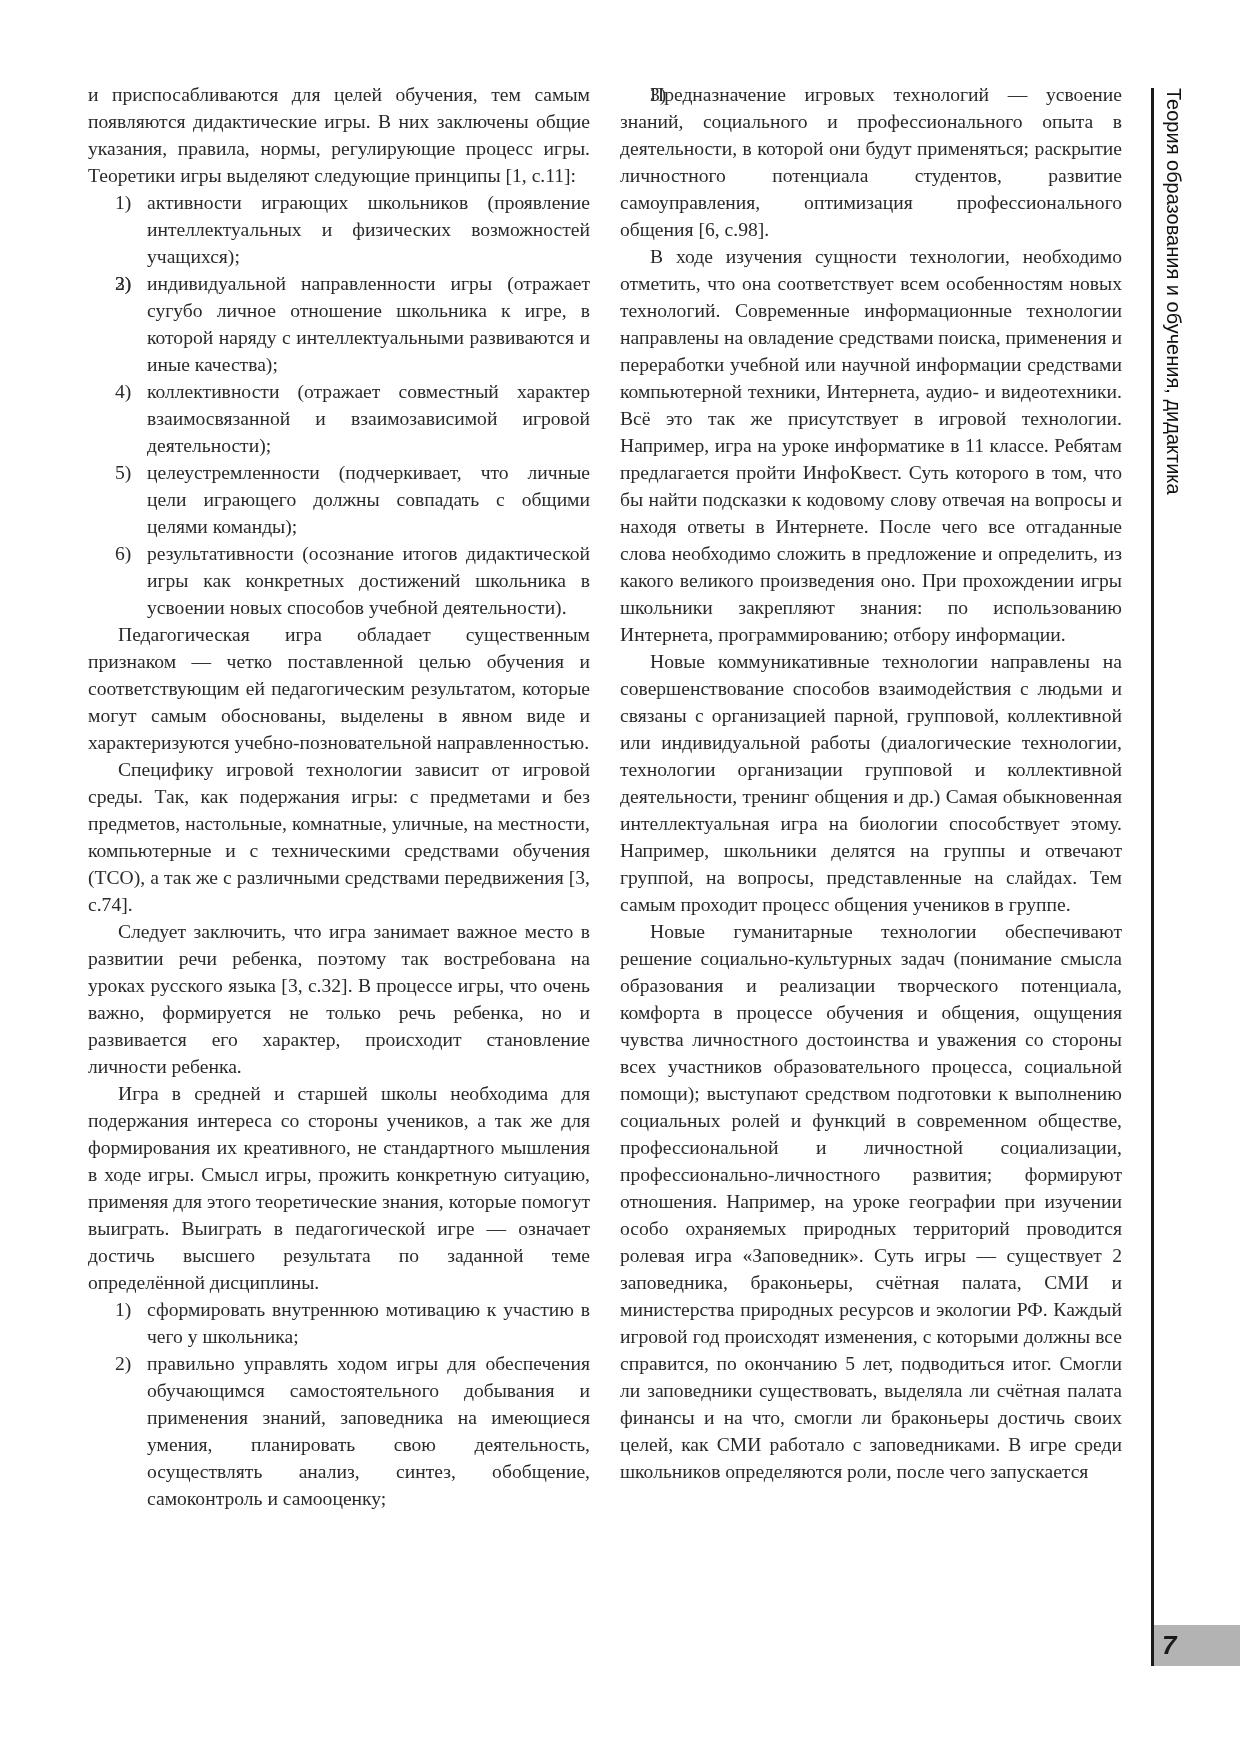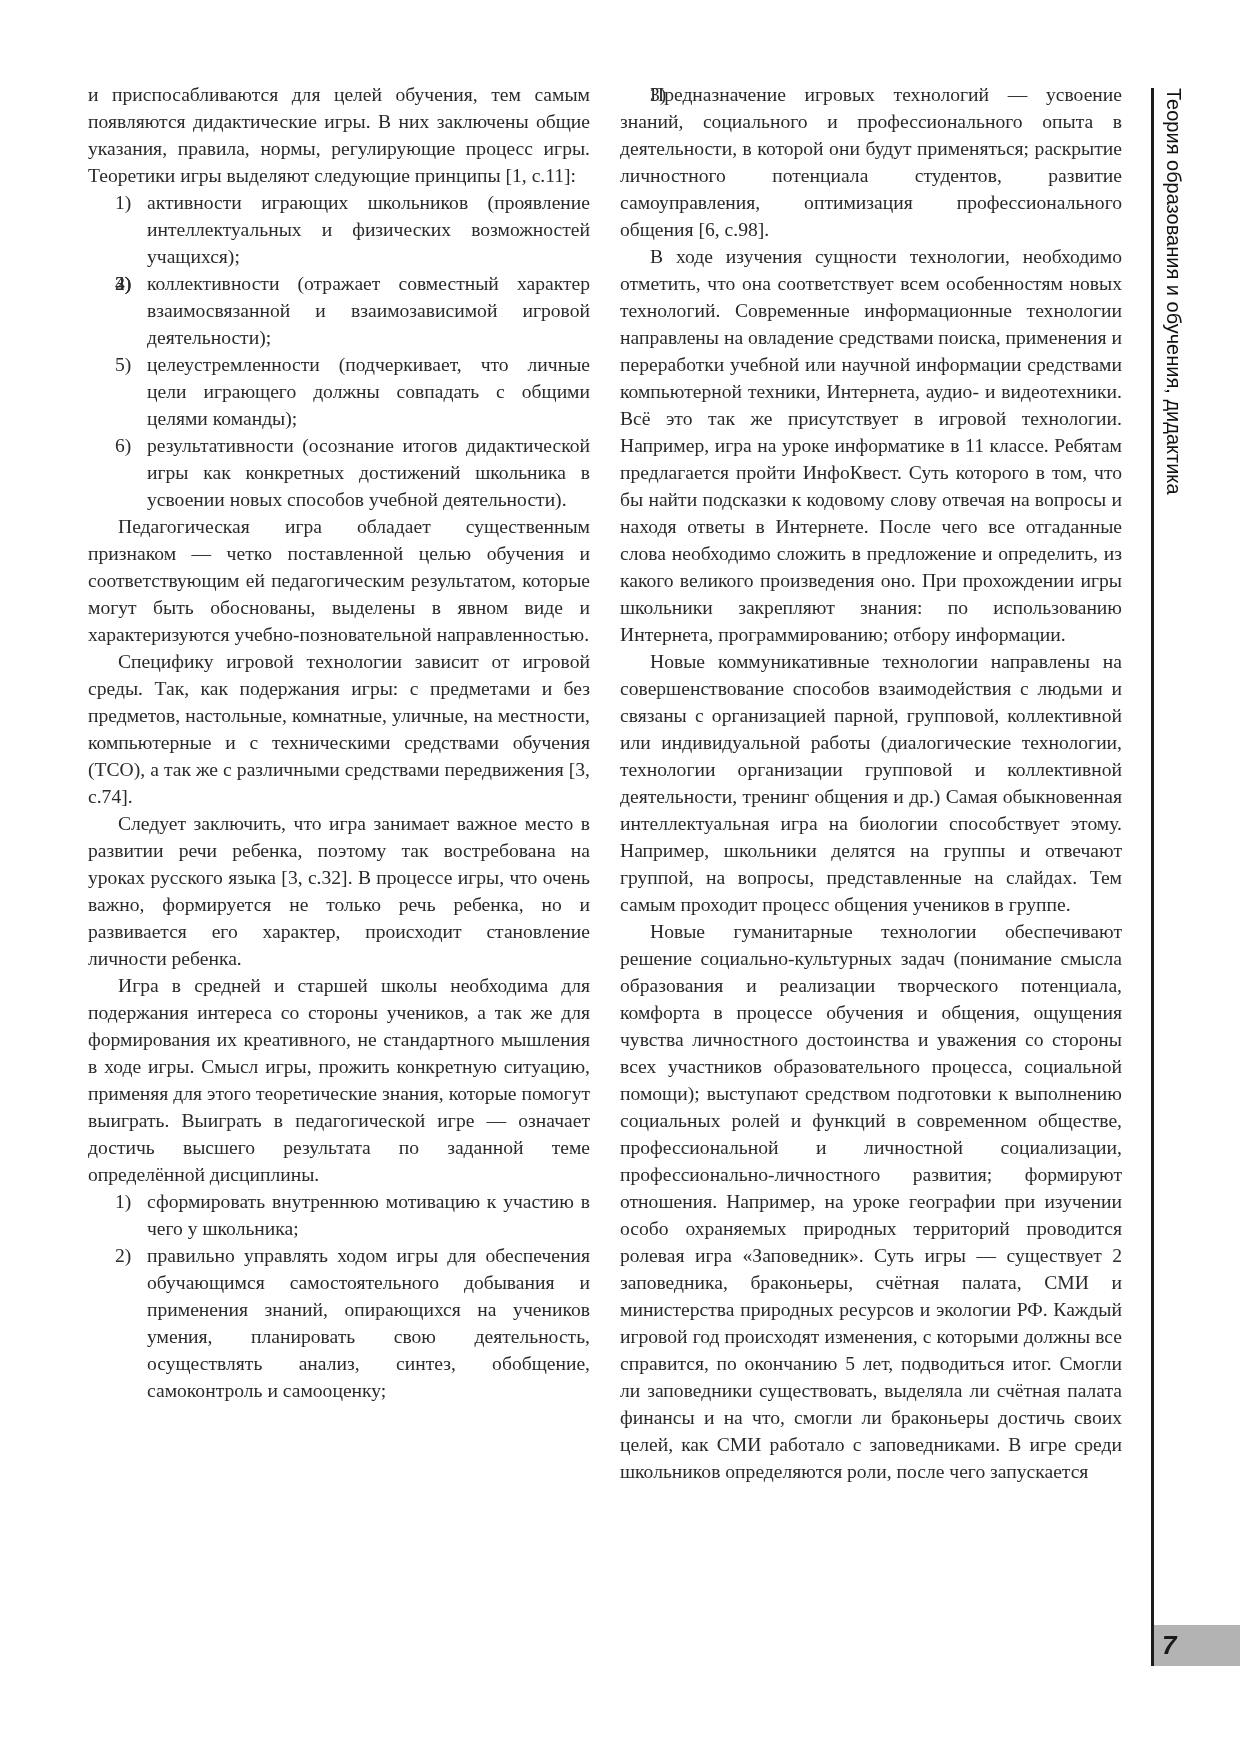--- a/index.html
+++ b/index.html
@@ -41,32 +41,32 @@
 </head>
 <body>
 
 <div class="page">
 
   <div class="col col-left">
     <p class="noindent">и приспосабливаются для целей обучения, тем самым появляются дидактические игры. В них заключены общие указания, правила, нормы, регулирующие процесс игры. Теоретики игры выделяют следующие принципы [1, с.11]:</p>
     <ol>
       <li><span class="num">1)</span><span>активности играющих школьников (проявление интеллектуальных и физических возможностей учащихся);</span></li>
       <li><span class="num">2)</span></li>
-      <li><span class="num">3)</span></li>
+      <li><span class="num">3)</span><span>индивидуальной направленности игры (отражает сугубо личное отношение школьника к игре, в которой наряду с интеллектуальными развиваются и иные качества);</span></li>
       <li><span class="num">4)</span><span>коллективности (отражает совместный характер взаимосвязанной и взаимозависимой игровой деятельности);</span></li>
       <li><span class="num">5)</span><span>целеустремленности (подчеркивает, что личные цели играющего должны совпадать с общими целями команды);</span></li>
       <li><span class="num">6)</span><span>результативности (осознание итогов дидактической игры как конкретных достижений школьника в усвоении новых способов учебной деятельности).</span></li>
     </ol>
-    <p>Педагогическая игра обладает существенным признаком — четко поставленной целью обучения и соответствующим ей педагогическим результатом, которые могут быть обоснованы, выделены в явном виде и характеризуются учебно-позновательной направленностью.</p>
+    <p>Педагогическая игра обладает существенным признаком — четко поставленной целью обучения и соответствующим ей педагогическим результатом, которые могут самым обоснованы, выделены в явном виде и характеризуются учебно-позновательной направленностью.</p>
     <p>Специфику игровой технологии зависит от игровой среды. Так, как подержания игры: с предметами и без предметов, настольные, комнатные, уличные, на местности, компьютерные и с техническими средствами обучения (ТСО), а так же с различными средствами передвижения [3, с.74].</p>
     <p>Следует заключить, что игра занимает важное место в развитии речи ребенка, поэтому так востребована на уроках русского языка [3, с.32]. В процессе игры, что очень важно, формируется не только речь ребенка, но и развивается его характер, происходит становление личности ребенка.</p>
     <p>Игра в средней и старшей школы необходима для подержания интереса со стороны учеников, а так же для формирования их креативного, не стандартного мышления в ходе игры. Смысл игры, прожить конкретную ситуацию, применяя для этого теоретические знания, которые помогут выиграть. Выиграть в педагогической игре — означает достичь высшего результата по заданной теме определённой дисциплины.</p>
     <ol>
       <li><span class="num">1)</span><span>сформировать внутреннюю мотивацию к участию в чего у школьника;</span></li>
-      <li><span class="num">2)</span><span>правильно управлять ходом игры для обеспечения обучающимся самостоятельного добывания и применения знаний, опирающихся на учеников умения, планировать свою деятельность, осуществлять анализ, синтез, обобщение, самоконтроль и самооценку;</span></li>
+      <li><span class="num">2)</span><span>правильно управлять ходом игры для обеспечения обучающимся самостоятельного добывания и применения знаний, заповедника на имеющиеся умения, планировать свою деятельность, осуществлять анализ, синтез, обобщение, самоконтроль и самооценку;</span></li>
     </ol>
   </div>
 
   <div class="col col-right">
     <ol>
       <li><span class="num">3)</span></li>
     </ol>
     <p>Предназначение игровых технологий — усвоение знаний, социального и профессионального опыта в деятельности, в которой они будут применяться; раскрытие личностного потенциала студентов, развитие самоуправления, оптимизация профессионального общения [6, с.98].</p>
     <p>В ходе изучения сущности технологии, необходимо отметить, что она соответствует всем особенностям новых технологий. Современные информационные технологии направлены на овладение средствами поиска, применения и переработки учебной или научной информации средствами компьютерной техники, Интернета, аудио- и видеотехники. Всё это так же присутствует в игровой технологии. Например, игра на уроке информатике в 11 классе. Ребятам предлагается пройти ИнфоКвест. Суть которого в том, что бы найти подсказки к кодовому слову отвечая на вопросы и находя ответы в Интернете. После чего все отгаданные слова необходимо сложить в предложение и определить, из какого великого произведения оно. При прохождении игры школьники закрепляют знания: по использованию Интернета, программированию; отбору информации.</p>
     <p>Новые коммуникативные технологии направлены на совершенствование способов взаимодействия с людьми и связаны с организацией парной, групповой, коллективной или индивидуальной работы (диалогические технологии, технологии организации групповой и коллективной деятельности, тренинг общения и др.) Самая обыкновенная интеллектуальная игра на биологии способствует этому. Например, школьники делятся на группы и отвечают группой, на вопросы, представленные на слайдах. Тем самым проходит процесс общения учеников в группе.</p>

